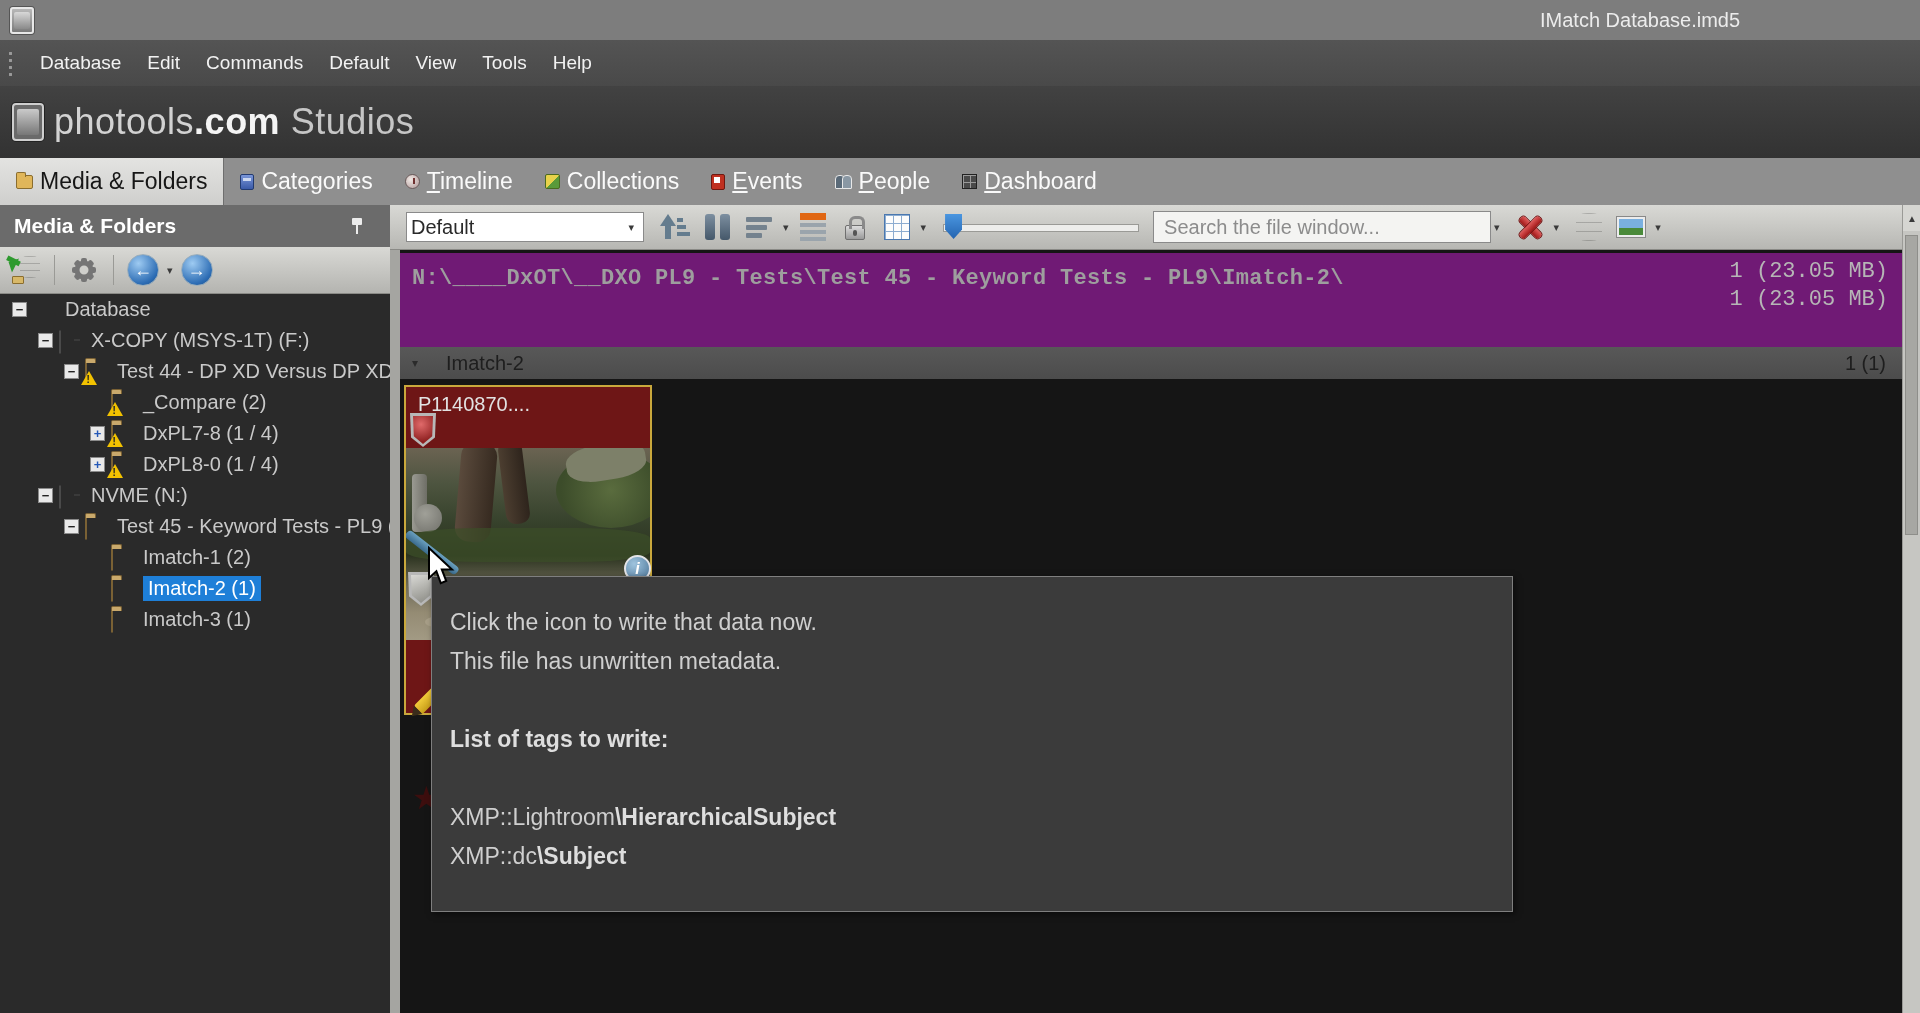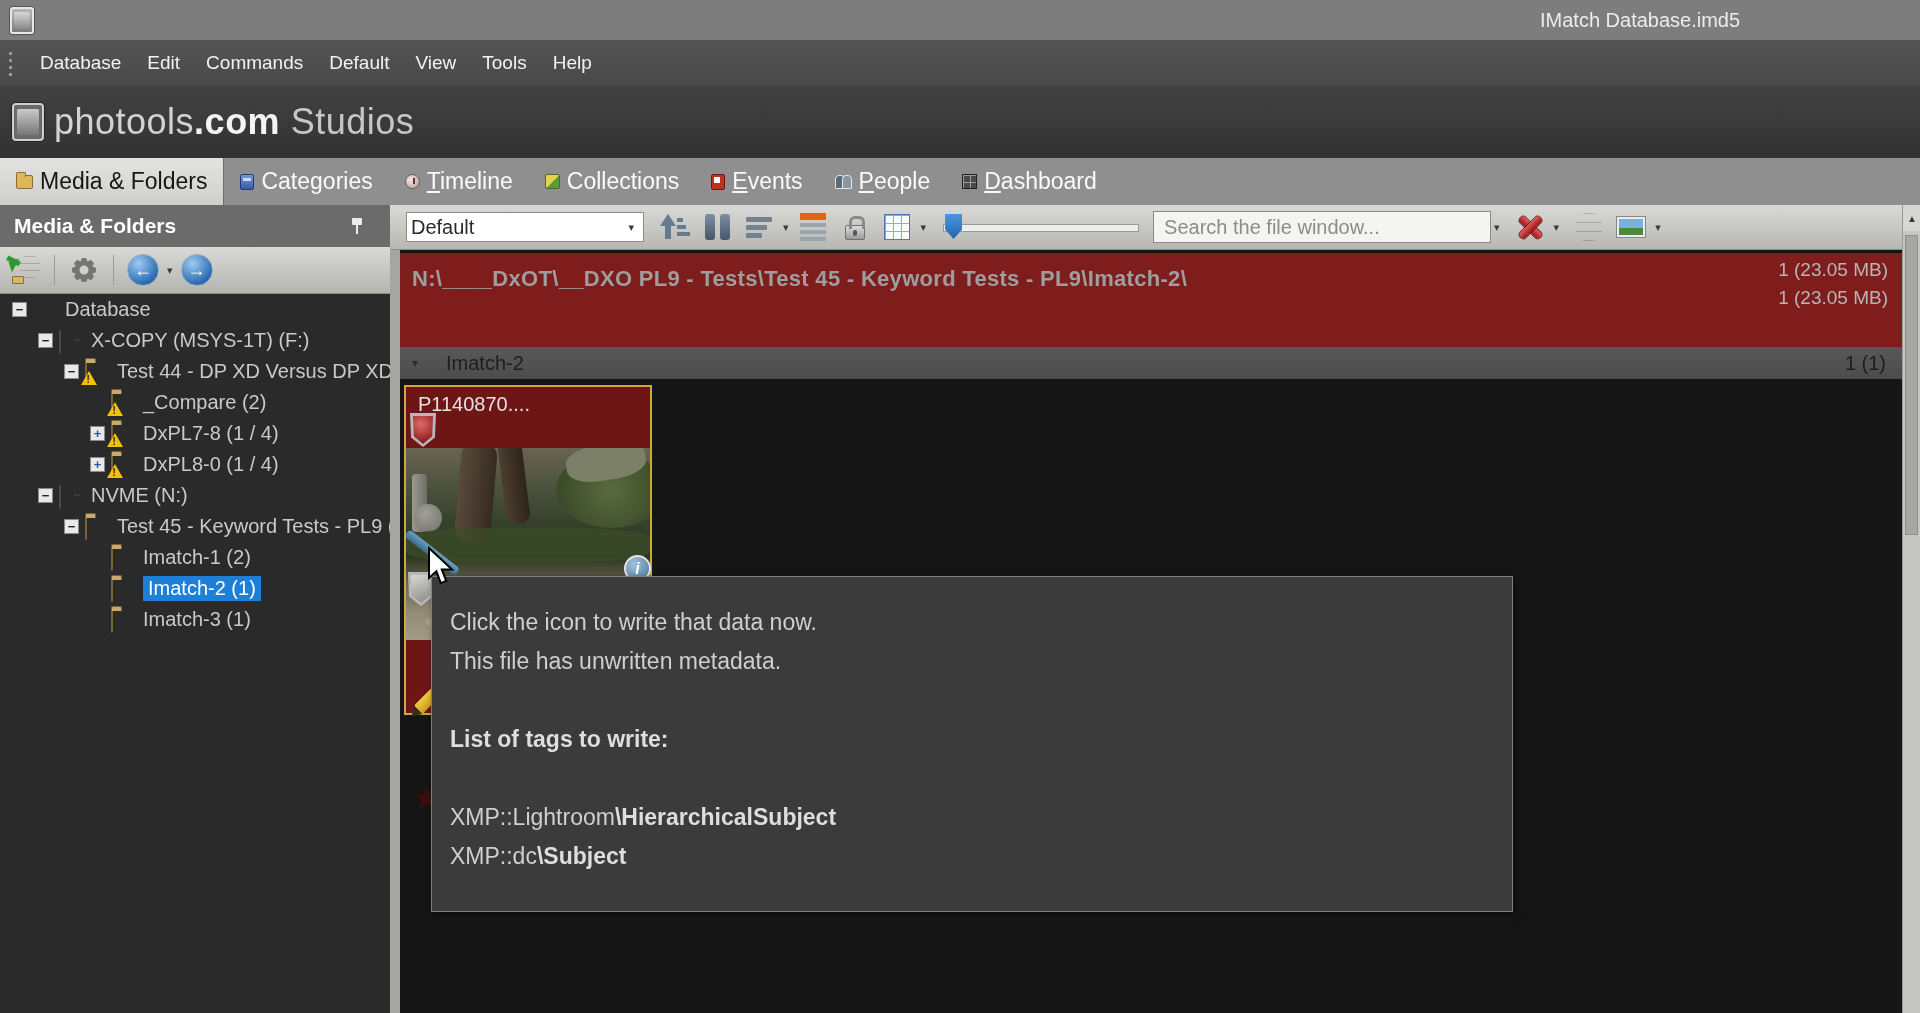--- a/index.html
+++ b/index.html
@@ -148,23 +148,23 @@
   .icon-media { width:28px; height:20px; border:2px solid #ececec; background:linear-gradient(180deg,#7ab0e0 55%,#4a8a3a 55%); box-shadow:0 0 0 1px #888; }
 
   
   #scrollbar { left:1902px; top:205px; width:18px; height:808px; background:#c6c6c2; border-left:1px solid #9a9a96; }
   #scrollbar .up { position:absolute; left:0; top:0; width:18px; height:26px; background:#d6d6d2; color:#3a3a3a; font-size:10px;
                    display:flex; align-items:center; justify-content:center; cursor:pointer; }
   #scrollbar .thumb { position:absolute; left:2px; top:30px; width:13px; height:300px; background:#a7a7a3; border:1px solid #8e8e8a; cursor:pointer; }
 
   
   #filearea { left:400px; top:250px; width:1502px; height:763px; background:#151515; }
-  #pathband { left:0; top:3px; width:1502px; height:94px; background:#7f1d1d; }
+  #pathband { left:0; top:3px; width:1502px; height:94px; background:#701a75;font-family:Liberation Mono, monospace; }
   #path-text { left:12px; top:13px; font-size:22px; font-weight:bold; color:#9e9e9e; letter-spacing:.3px; }
-  .count { position:absolute; right:14px; font-size:19px; color:#b6b6b6; }
+  .count { position:absolute; right:14px; font-size:22px; color:#b6b6b6; }
   #count-top { top:6px; } #count-bottom { top:34px; }
   #groupbar { left:0; top:97px; width:1502px; height:32px; background:linear-gradient(180deg,#585858,#4c4c4c);
               display:flex; align-items:center; color:#1e1e1e; font-size:20px; }
   #groupbar .tri { margin-left:12px; font-size:12px; color:#2b2b2b; }
   #groupbar .gname { margin-left:28px; }
   #groupbar .gcount { margin-left:auto; margin-right:16px; }
 
   
   #tile { left:4px; top:135px; width:248px; height:330px; background:#6e1616; border:2px solid #c9a83c; }
   #tile .fname { position:absolute; left:12px; top:6px; color:#e2e2e2; font-size:20px; }

